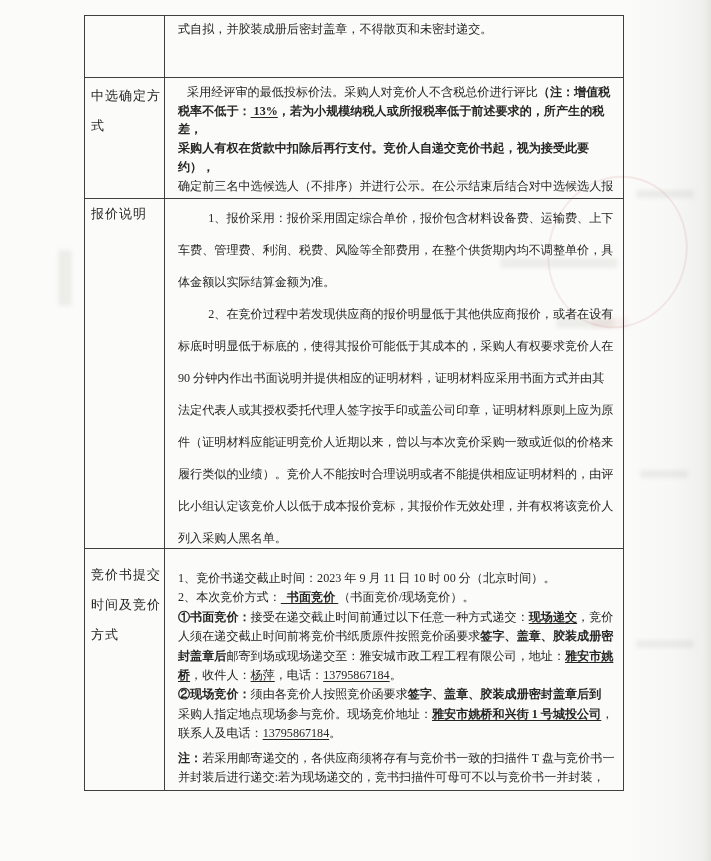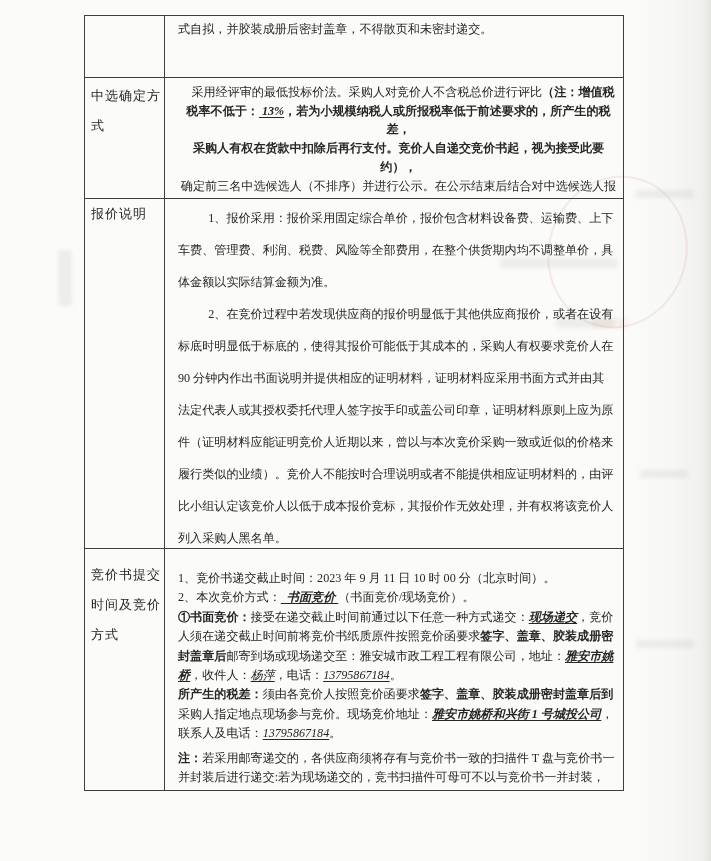--- a/index.html
+++ b/index.html
@@ -39,25 +39,25 @@
     border-right:1px solid var(--border,#3f3f3f);
     font-weight:400;font-size:13px;letter-spacing:1px;
     line-height:30px;padding:0 0 0 6px;overflow:hidden;
   }
   .cnt{
     flex:1 1 auto;box-sizing:border-box;
     font-size:12.1px;padding:0 4px 0 13px;overflow:hidden;
   }
   .para{margin:0;white-space:pre-wrap;}
   .b{font-weight:700;}
-  .u{text-decoration:underline;text-underline-offset:2px;text-decoration-thickness:1px;font-style:italic;}
+  .u{text-decoration:underline;text-underline-offset:2px;text-decoration-thickness:1px;}
 
   
   .r0{height:62px;justify-content:center;}  .r0 .cnt{line-height:20px;padding-top:3px;}
-  .r1{height:121px;} .r1 .cnt{line-height:18.7px;padding-top:5px;text-align:center;} .r1 .hdr{padding-top:3px;}
+  .r1{height:121px;} .r1 .cnt{line-height:18.7px;padding-top:5px;} .r1 .hdr{padding-top:3px;}
   .r2{height:350px;} .r2 .cnt{line-height:32px;padding-top:3px;}
   .r3{height:241px;} .r3 .cnt{line-height:19.4px;padding-top:4px;margin-top:16px;} .r3 .hdr{padding-top:11px;}
   .r4{height:28px;}  .r4 .cnt{line-height:20px;padding-top:3px;}
 </style>
 </head>
 <body>
 
 <div class="page">
 
   <div class="margin-band"></div>
@@ -110,21 +110,21 @@
 
     <div class="row r3">
       <div class="hdr">竞价书提交时间及竞价方式</div>
       <div class="cnt">
           <p class="para"><span>1、竞价书递交截止时间：2023 年 9 月 11 日 10 时 00 分（北京时间）。</span></p>
           <p class="para"><span>2、本次竞价方式：</span><span class="b u">  书面竞价 </span><span>（书面竞价/现场竞价）。</span></p>
           <p class="para"><span class="b">①书面竞价：</span><span>接受在递交截止时间前通过以下任意一种方式递交：</span><span class="b u">现场递交</span><span>，竞价
 人须在递交截止时间前将竞价书纸质原件按照竞价函要求</span><span class="b">签字、盖章、胶装成册密
 封盖章后</span><span>邮寄到场或现场递交至：雅安城市政工程工程有限公司，地址：</span><span class="b u">雅安市姚
 桥</span><span>，收件人：</span><span class="u">杨萍</span><span>，电话：</span><span class="u">13795867184</span><span>。</span></p>
-          <p class="para"><span class="b">所产生的税差：</span><span>须由各竞价人按照竞价函要求</span><span class="b">签字、盖章、胶装成册密封盖章后到</span><span>
+          <p class="para"><span class="b">②现场竞价：</span><span>须由各竞价人按照竞价函要求</span><span class="b">签字、盖章、胶装成册密封盖章后到</span><span>
 采购人指定地点现场参与竞价。现场竞价地址：</span><span class="b u">雅安市姚桥和兴街 1 号城投公司</span><span>，
 联系人及电话：</span><span class="u">13795867184</span><span>。</span></p>
           <p class="para" style="margin-top: 5px;"><span class="b">注：</span><span>若采用邮寄递交的，各供应商须将存有与竞价书一致的扫描件 T 盘与竞价书一
 并封装后进行递交:若为现场递交的，竞书扫描件可母可不以与竞价书一并封装，
 由采购人现场拷贝后予以归还。</span></p>
         </div>
     </div>
 
 
   </div>

